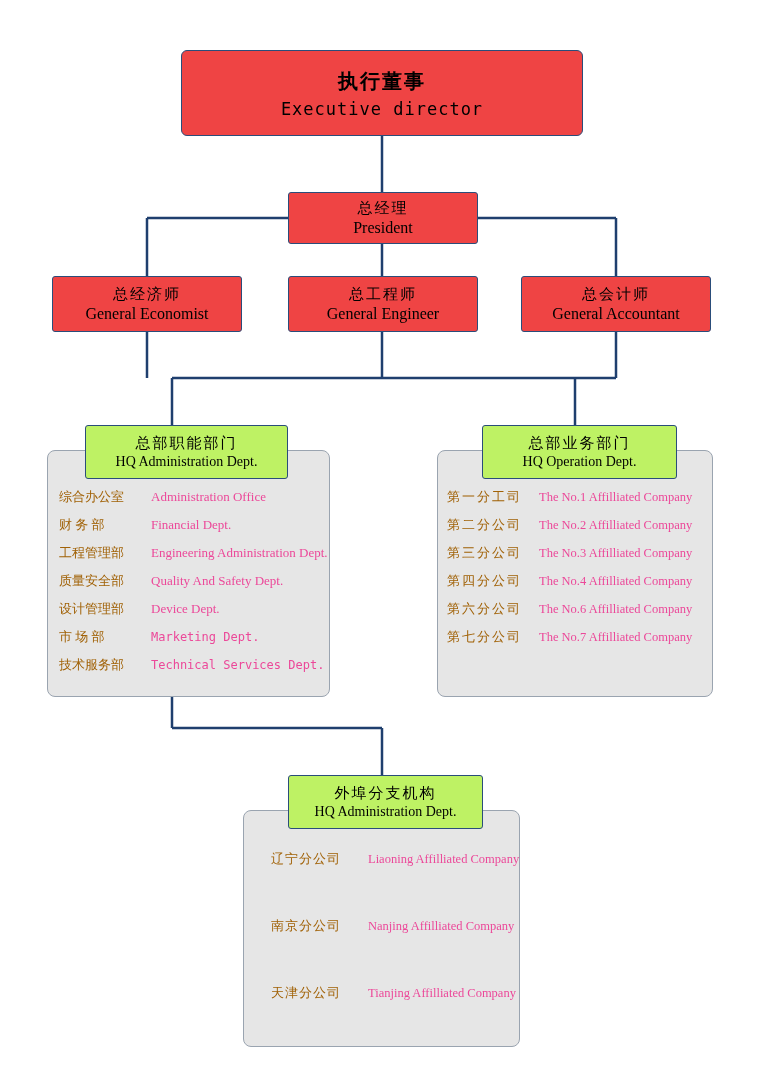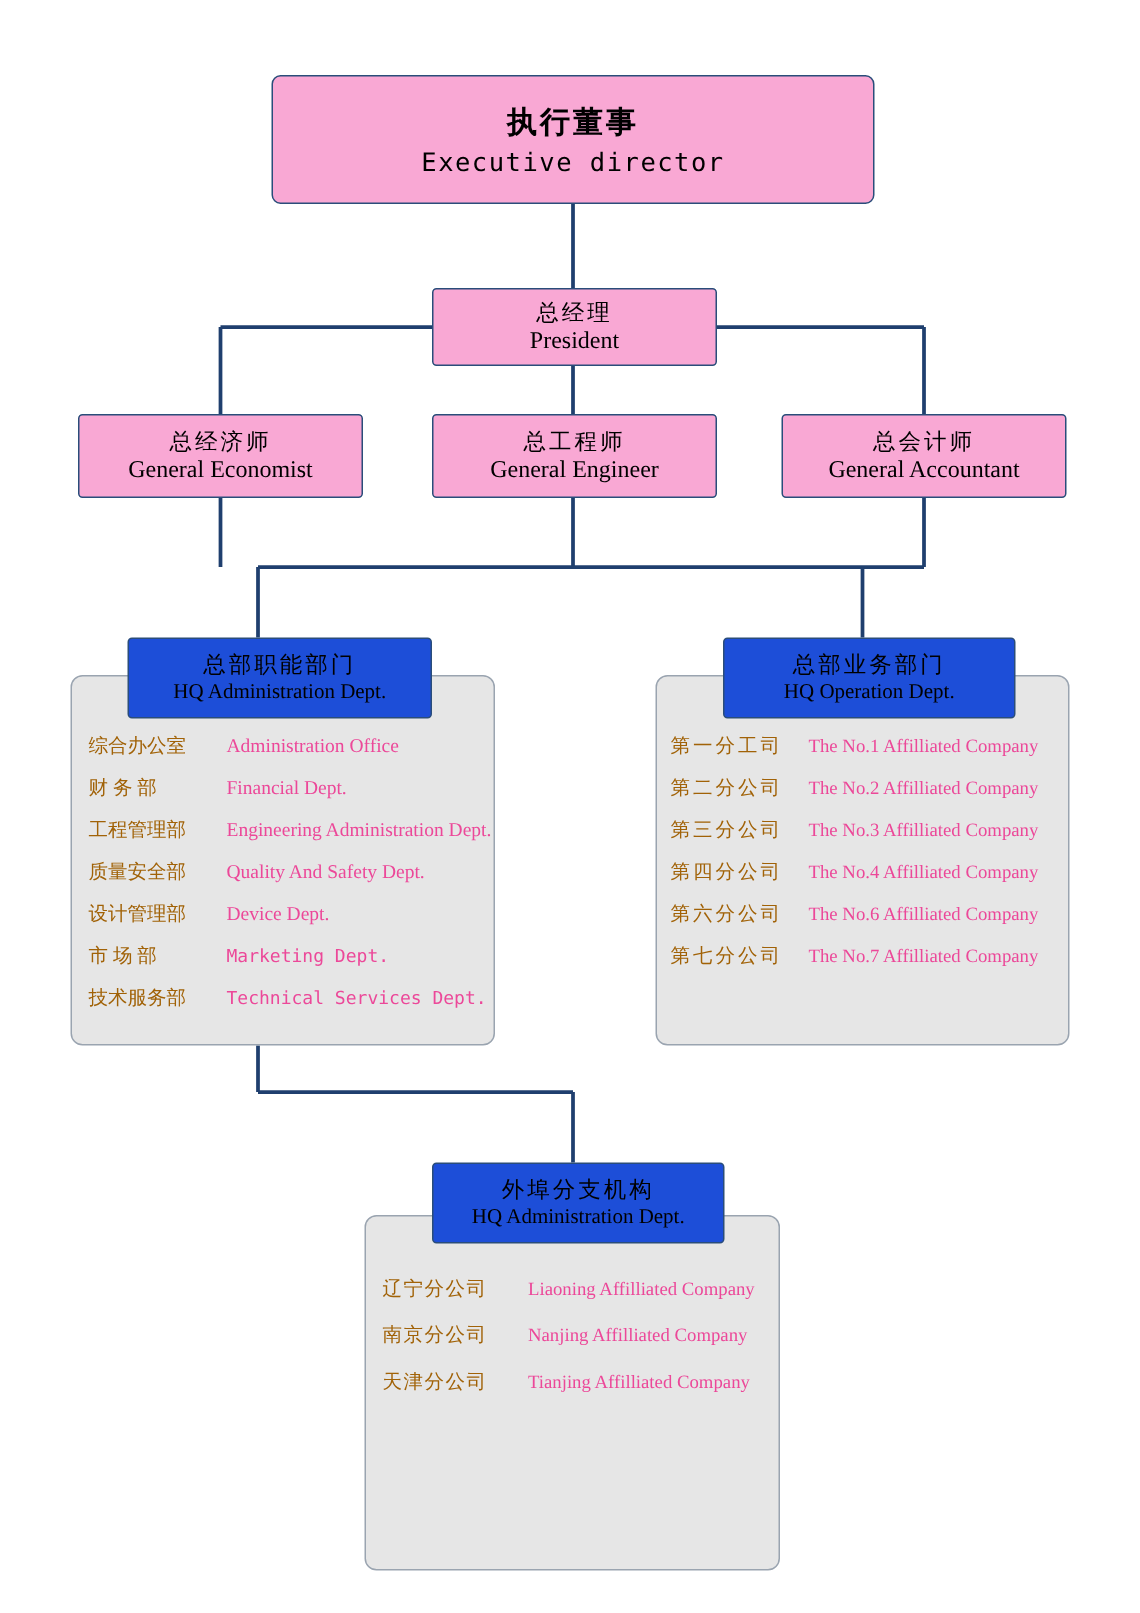--- a/index.html
+++ b/index.html
@@ -21,21 +21,21 @@
     position: absolute;
     left: 0;
     top: 0;
     width: 760px;
     height: 1075px;
   }
   .node {
     position: absolute;
     box-sizing: border-box;
     border: 1px solid #2a4d7a;
-    background: #f9a8d4;
+    background: #ef4444;
     border-radius: 3px;
     display: flex;
     flex-direction: column;
     align-items: center;
     justify-content: center;
     text-align: center;
     z-index: 3;
   }
   .cn {
     font-family: "Liberation Serif", serif;
@@ -88,21 +88,21 @@
     z-index: 1;
   }
   #panel-hq-admin { left: 47px; top: 450px; width: 283px; height: 247px; }
   #panel-hq-oper  { left: 437px; top: 450px; width: 276px; height: 247px; }
   #panel-branch   { left: 243px; top: 810px; width: 277px; height: 237px; }
 
   .panel-head {
     position: absolute;
     box-sizing: border-box;
     border: 1px solid #2a4d7a;
-    background: #1d4ed8;
+    background: #bef264;
     border-radius: 3px;
     display: flex;
     flex-direction: column;
     align-items: center;
     justify-content: center;
     z-index: 3;
     text-align: center;
   }
   #head-hq-admin { left: 85px; top: 425px; width: 203px; height: 54px; }
   #head-hq-oper  { left: 482px; top: 425px; width: 195px; height: 54px; }
@@ -133,21 +133,21 @@
     color: #ec4899;
     white-space: nowrap;
   }
   .row .r-en.mono-en { font-family: "DejaVu Sans Mono", monospace; font-size: 12px; }
 
   #rows-hq-admin { left: 59px; top: 488px; }
   #rows-hq-admin .r-cn { width: 92px; }
   #rows-hq-oper { left: 447px; top: 488px; }
   #rows-hq-oper .r-cn { width: 92px; letter-spacing: 2px; }
   #rows-hq-oper .r-en { font-size: 12.5px; }
-  #rows-branch { left: 255px; top: 850px; }
+  #rows-branch { left: 271px; top: 850px; gap: 36px; }
   #rows-branch .row { margin-bottom: 13px; }
   #rows-branch .r-cn { width: 97px; letter-spacing: 1px; }
   #rows-branch .r-en { font-size: 12.5px; }
 </style>
 </head>
 <body>
 
 <div id="chart">
 
   <svg class="lines" viewBox="0 0 760 1075">

